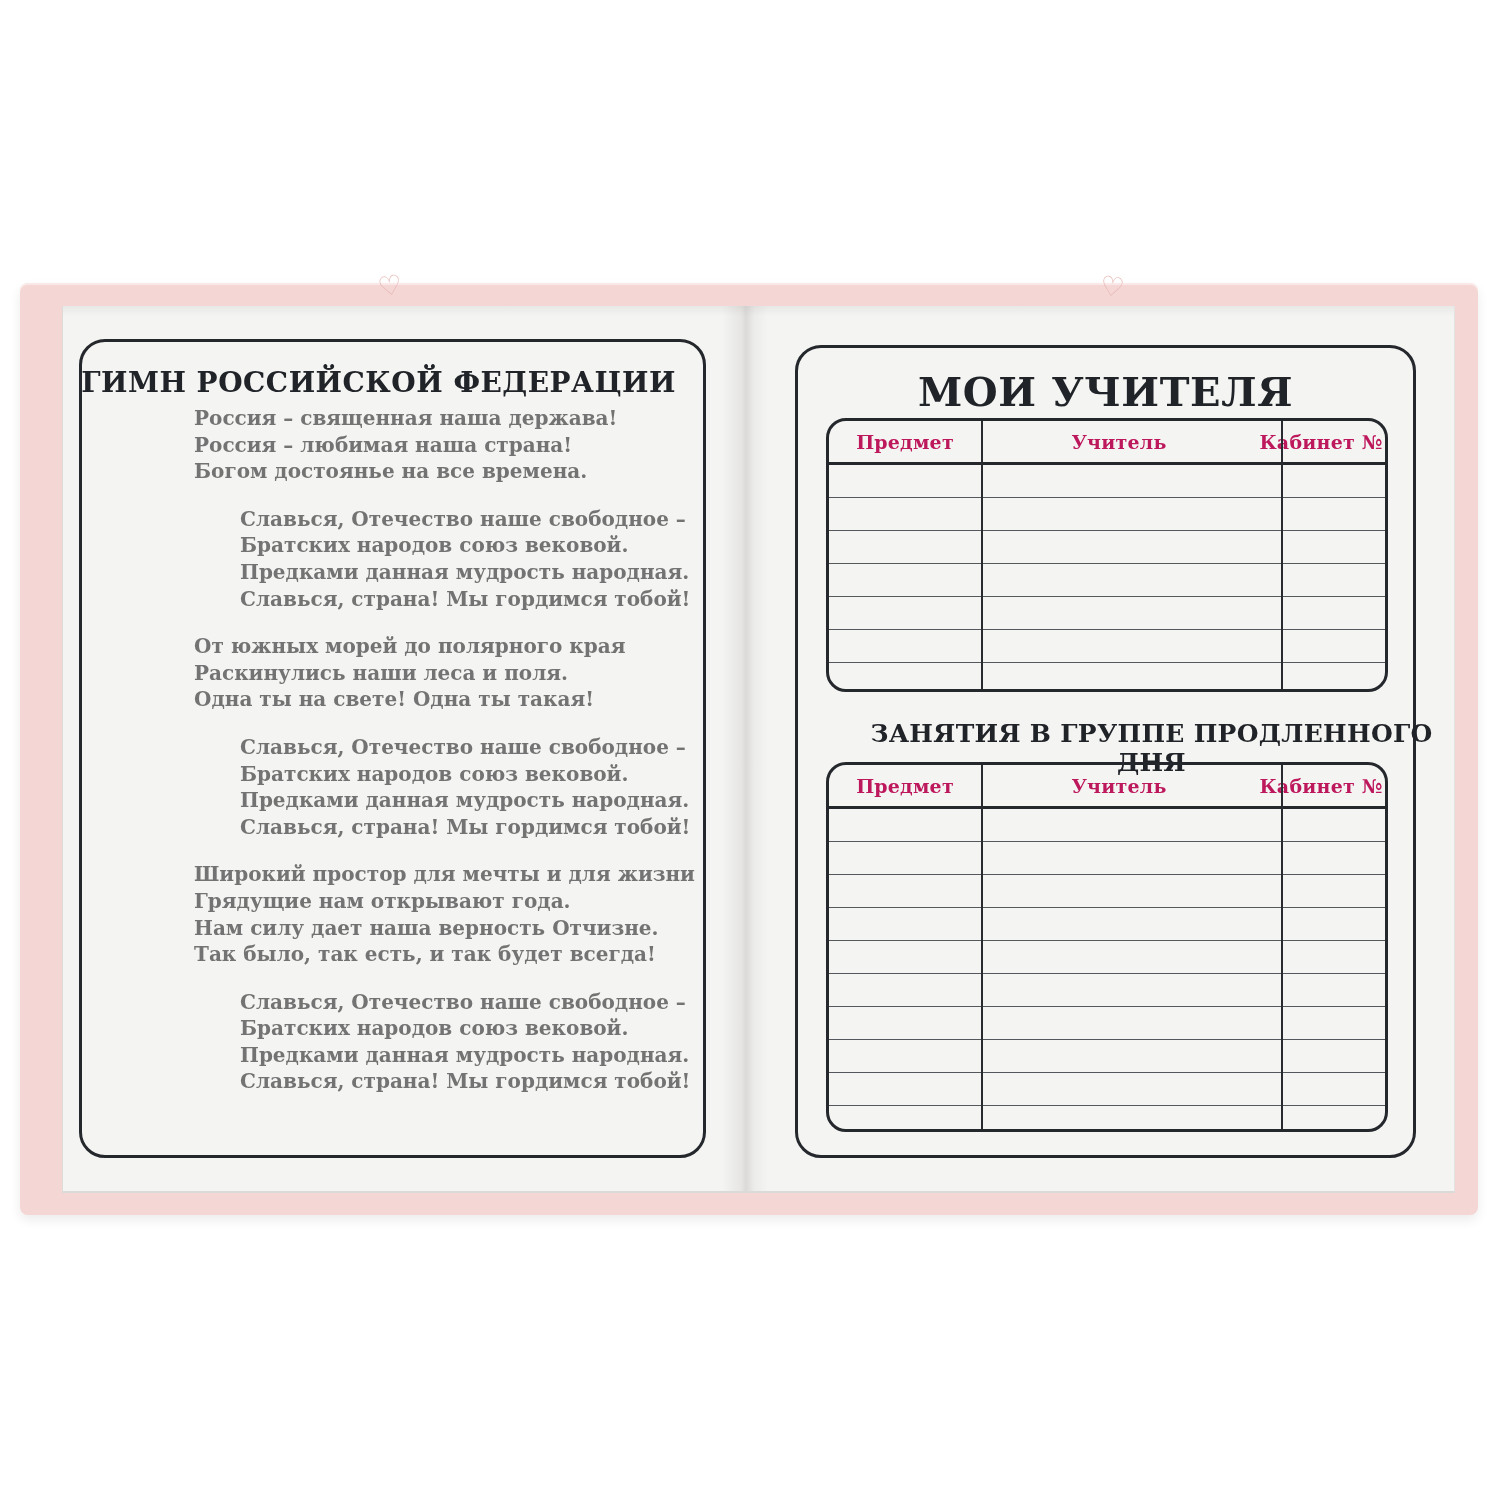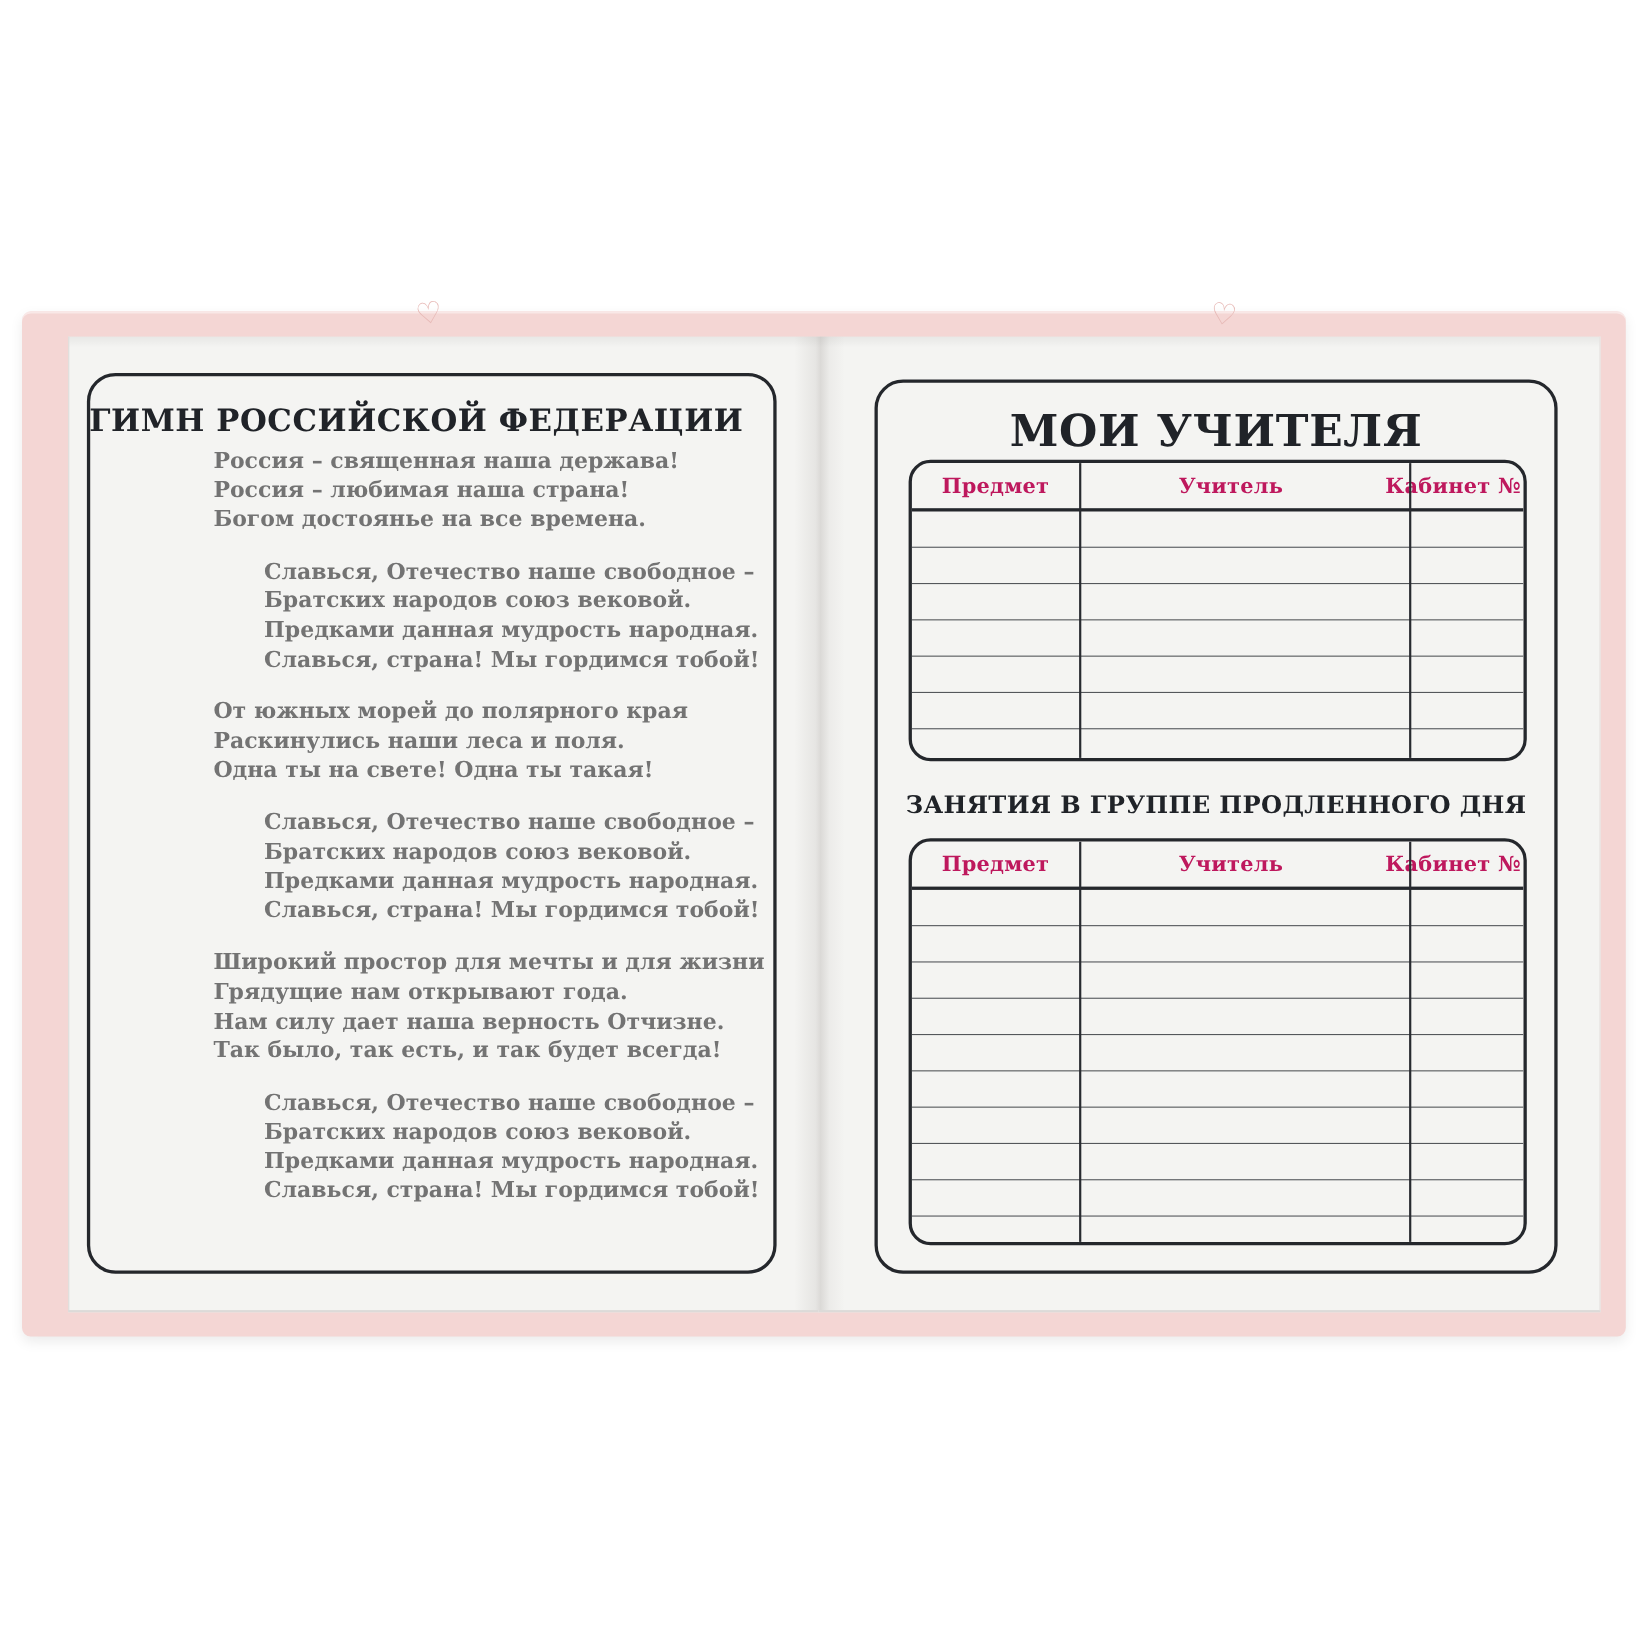--- a/index.html
+++ b/index.html
@@ -46,21 +46,21 @@
   .lyrics{position:absolute;left:194px;top:405px;width:490px;z-index:5;}
   .stanza{margin:0 0 21px 0;}
   .stanza.indented{padding-left:46px;}
   .lline{font-size:20px;font-weight:600;line-height:26.6px;color:#737373;white-space:nowrap;}
   
   .rtitle{
     position:absolute;left:795px;width:621px;z-index:5;text-align:center;
     font-weight:bold;color:#202328;
   }
   .rtitle.t1{top:368px;font-size:40px;letter-spacing:.6px;}
-  .rtitle.t2{top:719px;font-size:22px;letter-spacing:.3px;}
+  .rtitle.t2{top:719px;font-size:25px;letter-spacing:.3px;padding-left:46px;}
   .rtable{
     position:absolute;left:826px;width:562px;z-index:5;
     border:3px solid #24272c;border-radius:20px;overflow:hidden;box-sizing:border-box;
   }
   .rtable.table1{top:418px;height:274px;}
   .rtable.table2{top:762px;height:370px;}
   .thead{height:41px;display:flex;align-items:center;border-bottom:3px solid #24272c;}
   .th{text-align:center;font-weight:bold;font-size:19px;color:#be185d;letter-spacing:.2px;}
   .th.c1{width:152px;}
   .th.c2{width:276px;}

